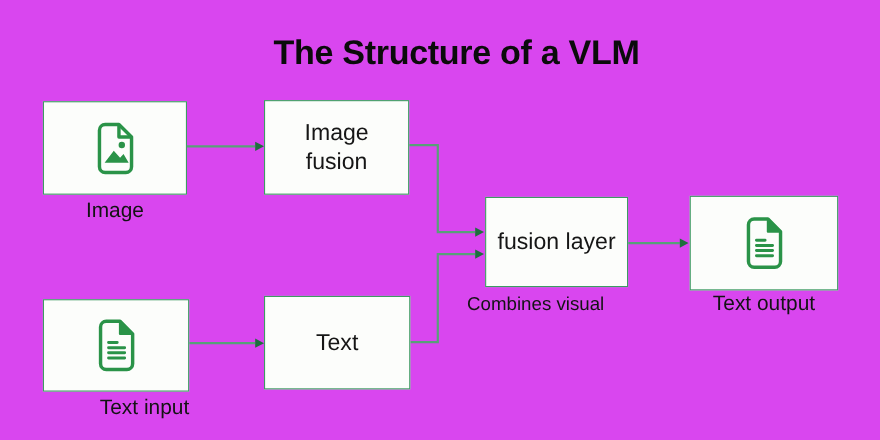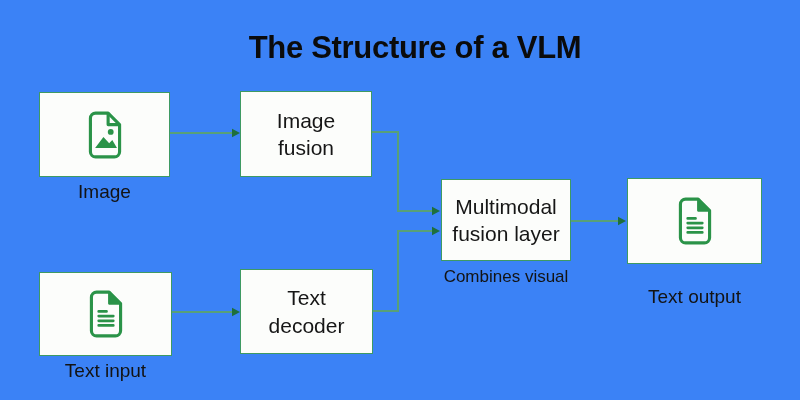--- a/index.html
+++ b/index.html
@@ -5,21 +5,21 @@
   html, body { margin: 0; padding: 0; }
   body {
     background: #f1f1ef;
     font-family: "Liberation Sans", "DejaVu Sans", sans-serif;
     color: #141414;
   }
   .stage {
     position: relative;
     width: 800px;
     height: 400px;
-    background: #3b82f6;
+    background: #d946ef;
     overflow: hidden;
   }
   .title {
     position: absolute;
     left: 30px;
     top: 30px;
     width: 770px;
     text-align: center;
     font-size: 31px;
     font-weight: 700;
@@ -71,23 +71,23 @@
 
   
   #image-box        { left: 39px;  top: 92px;  width: 131px; height: 85px; }
   #image-encoder-box{ left: 240px; top: 91px;  width: 132px; height: 86px; }
   #text-input-box   { left: 39px;  top: 272px; width: 133px; height: 84px; }
   #text-decoder-box { left: 240px; top: 269px; width: 133px; height: 85px; }
   #fusion-box       { left: 441px; top: 179px; width: 130px; height: 82px; }
   #text-output-box  { left: 627px; top: 178px; width: 135px; height: 86px; }
 
   #image-label      { left: 39px;  top: 181px; width: 131px; }
-  #text-input-label { left: 39px;  top: 360px; width: 133px; }
-  #text-output-label{ left: 627px; top: 266px; width: 135px; margin-top: 20px; }
-  #fusion-caption   { left: 421px; top: 267px; width: 170px; }
+  #text-input-label { left: 39px;  top: 360px; width: 133px; text-align: right; }
+  #text-output-label{ left: 627px; top: 266px; width: 135px; }
+  #fusion-caption   { left: 402px; top: 267px; width: 170px; }
 </style>
 </head>
 <body>
 
 <div class="stage">
 
   <div class="title">The Structure of a VLM</div>
 
   <svg class="connectors" width="800" height="400" viewBox="0 0 800 400">
     <path class="flow" d="M170 133 H232"></path>
@@ -128,27 +128,25 @@
       <path d="M13 3h12l11 11v26a5 5 0 0 1-5 5H13a5 5 0 0 1-5-5V8a5 5 0 0 1 5-5z" fill="none" stroke="#2a9348" stroke-width="3" stroke-linejoin="round"></path>
       <path d="M25 3l11 11H25z" fill="#2a9348" stroke="#2a9348" stroke-width="2" stroke-linejoin="round"></path>
       <path d="M15 21.5h7.5 M15 26h14 M15 30.5h14 M15 35h14" fill="none" stroke="#2a9348" stroke-width="2.6" stroke-linecap="round"></path>
     </svg>
   </div>
   <div class="node-label" id="text-input-label">Text input</div>
 
   <div class="box" id="text-decoder-box">
     <div class="box-text">
       <span>Text</span>
-      <span>decoder</span>
     </div>
   </div>
 
   <div class="box" id="fusion-box">
     <div class="box-text">
-      <span>Multimodal</span>
       <span>fusion layer</span>
     </div>
   </div>
   <div class="caption" id="fusion-caption">
     <span>Combines visual</span>
   </div>
 
   <div class="box" id="text-output-box">
     <svg class="file-icon" width="46" height="50" viewBox="0 0 44 48">
       <path d="M13 3h12l11 11v26a5 5 0 0 1-5 5H13a5 5 0 0 1-5-5V8a5 5 0 0 1 5-5z" fill="none" stroke="#2a9348" stroke-width="3" stroke-linejoin="round"></path>

